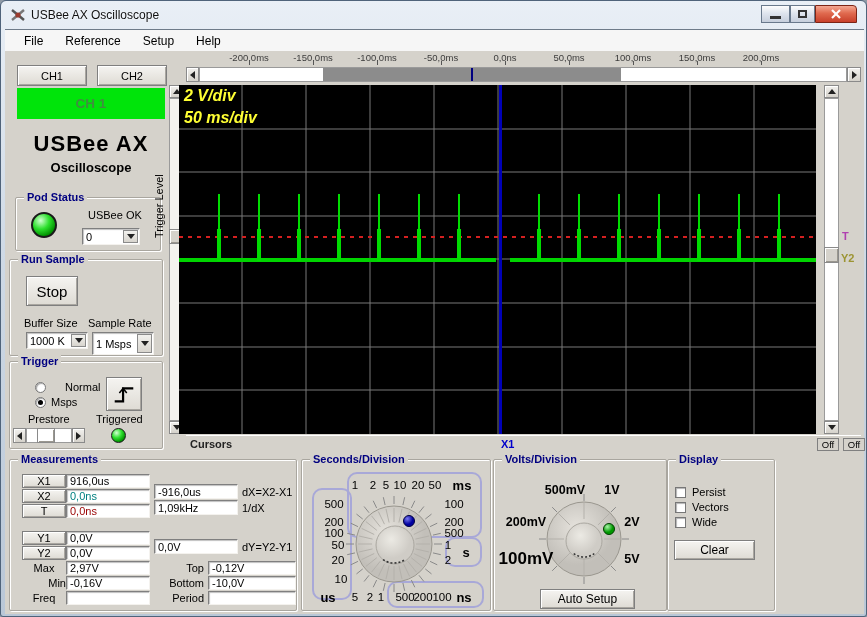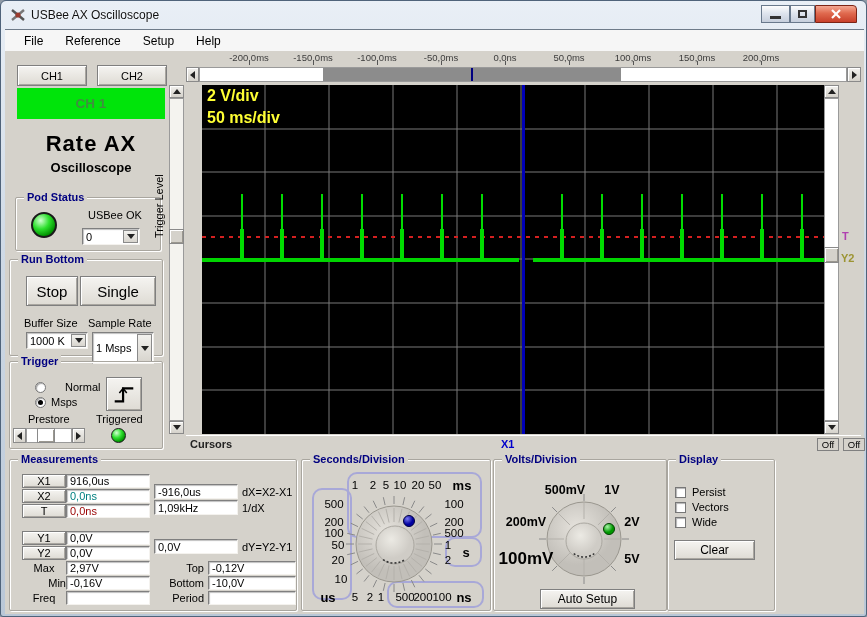--- a/index.html
+++ b/index.html
@@ -46,21 +46,21 @@
          border:1px solid #777;box-shadow:inset 1px 1px 1px rgba(0,0,0,.35);}
   .radio.sel::after{content:"";position:absolute;left:2px;top:2px;width:5px;height:5px;border-radius:50%;background:#000;}
   .chk{position:absolute;width:11px;height:11px;background:#fff;border:1px solid #777;
        box-shadow:inset 1px 1px 1px rgba(0,0,0,.3);}
   
   .sb-btn{position:absolute;background:linear-gradient(180deg,#f2f1ee,#d5d2cb);border:1px solid #8a8a8a;
           box-shadow:inset 1px 1px 0 #fff;display:flex;align-items:center;justify-content:center;}
   .sb-track{position:absolute;background:#f4f3ef;border:1px solid #9a9a9a;}
   .sb-thumb{position:absolute;background:#d5d2cb;border:1px solid #8a8a8a;box-shadow:inset 1px 1px 0 #fff, inset -1px -1px 0 #9a978f;}
   
-  .plot{position:absolute;left:201px;top:84px;width:637px;height:349px;background:#000;overflow:hidden;}
+  .plot{position:absolute;left:178px;top:84px;width:637px;height:349px;background:#000;overflow:hidden;font-style:italic;}
   .vdiv-label{position:absolute;left:5px;top:2px;color:#ffff33;font-size:16px;font-weight:600;}
   .tdiv-label{position:absolute;left:5px;top:24px;color:#ffff33;font-size:16px;font-weight:600;}
   .trig-line{position:absolute;left:0;top:151px;width:637px;height:2px;
              background:repeating-linear-gradient(90deg,#d42020 0 4px,transparent 4px 9px);}
   .baseline{position:absolute;top:173px;height:4px;background:#00d400;}
   .spike{position:absolute;width:2px;background:#00dc00;}
   .spike-foot{position:absolute;width:4px;background:#00dc00;}
   .cursor-x{position:absolute;top:0;width:3px;height:349px;background:#0000b8;}
   .marker-t{position:absolute;left:841px;top:229px;font-size:11px;font-weight:bold;color:#b040b0;}
   .marker-y2{position:absolute;left:840px;top:251px;font-size:11px;font-weight:bold;color:#9c9432;}
@@ -109,48 +109,47 @@
     <span class="menu-item">Help</span>
   </div>
 
   <div class="client"></div>
 
   <div class="btn" style="left:16px;top:64px;width:70px;height:21px;">CH1</div>
   <div class="btn" style="left:96px;top:64px;width:70px;height:21px;">CH2</div>
   <div class="abs" style="left:16px;top:87px;width:148px;height:31px;background:#00e40a;display:flex;align-items:center;justify-content:center;font-size:13.5px;font-weight:bold;color:#3f8f3f;">
     <span>CH 1</span>
   </div>
-  <div class="abs" style="left:16px;top:130px;width:148px;text-align:center;font-size:22px;font-weight:bold;color:#000;letter-spacing:1px;">Rate AX</div>
+  <div class="abs" style="left:16px;top:130px;width:148px;text-align:center;font-size:22px;font-weight:bold;color:#000;letter-spacing:1px;">USBee AX</div>
   <div class="abs" style="left:16px;top:159px;width:148px;text-align:center;font-size:13px;font-weight:bold;color:#000;">Oscilloscope</div>
 
   <div class="gb" style="left:14px;top:196px;width:146px;height:54px;">
     <span class="gb-title">Pod Status</span>
     <div class="led" style="left:15px;top:14px;width:26px;height:26px;"></div>
     <span class="lbl" style="left:72px;top:11px;">USBee OK</span>
     <div class="fld" style="left:66px;top:30px;width:58px;height:17px;">
       <span>0</span>
       <div class="sel-arrow">
           <div class="tri-down"></div>
         </div>
     </div>
   </div>
 
   <div class="gb" style="left:8px;top:258px;width:154px;height:97px;">
-    <span class="gb-title">Run Bottom</span>
+    <span class="gb-title">Run Sample</span>
     <div class="btn" style="left:16px;top:16px;width:52px;height:30px;font-size:15px;">Stop</div>
-    <div class="btn" style="left:70px;top:16px;width:76px;height:30px;font-size:15px;">Single</div>
     <span class="lbl" style="left:14px;top:57px;">Buffer Size</span>
     <span class="lbl" style="left:78px;top:57px;">Sample Rate</span>
     <div class="fld" style="left:16px;top:72px;width:62px;height:17px;">
       <span>1000 K</span>
       <div class="sel-arrow">
           <div class="tri-down"></div>
         </div>
     </div>
-    <div class="fld" style="left:82px;top:72px;width:62px;height:32px;">
+    <div class="fld" style="left:82px;top:72px;width:62px;height:23px;">
       <span>1 Msps</span>
       <div class="sel-arrow">
           <div class="tri-down"></div>
         </div>
     </div>
   </div>
 
   <div class="gb" style="left:8px;top:360px;width:154px;height:88px;">
     <span class="gb-title">Trigger</span>
     <div class="radio" style="left:25px;top:20px;"></div>

